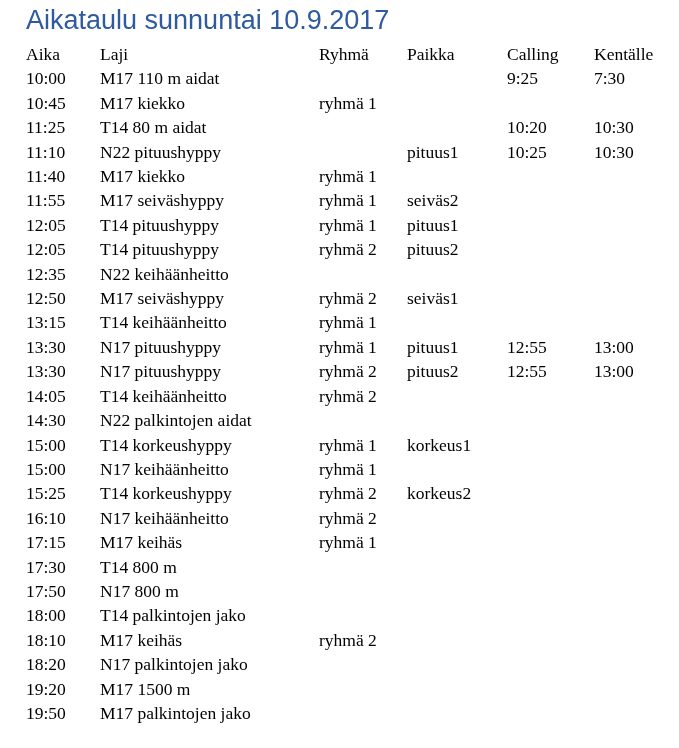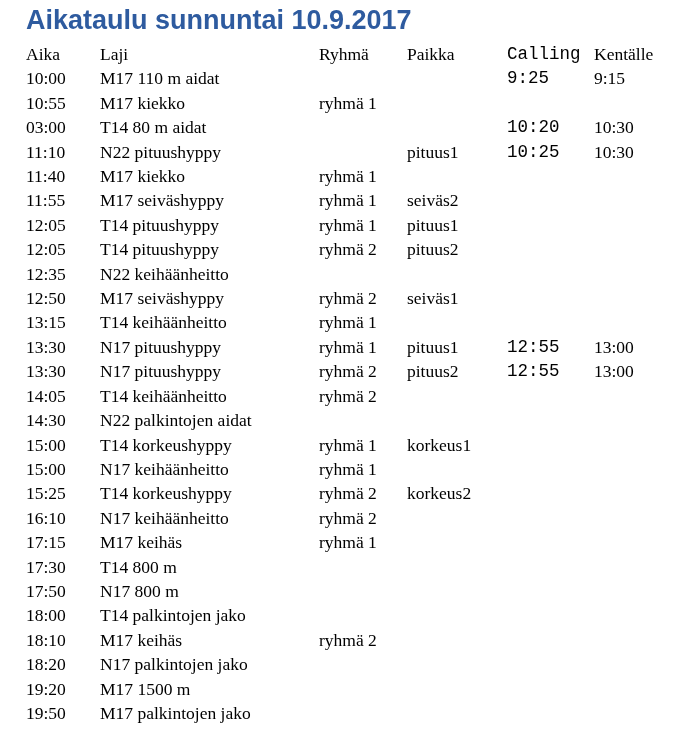--- a/index.html
+++ b/index.html
@@ -12,21 +12,21 @@
     height: 748px;
     overflow: hidden;
     font-family: "Liberation Serif", serif;
     color: #000000;
   }
   .page {
     padding: 2px 0 0 26px;
   }
   .page-title {
     font-family: "Liberation Sans", "DejaVu Sans", sans-serif;
-    font-weight: 700;
+    font-weight: 400;
     font-size: 27px;
     line-height: 32px;
     color: #2E5B9F;
     margin: 2px 0 6px 0;
     letter-spacing: 0px;
   }
   table.schedule {
     border-collapse: collapse;
     table-layout: fixed;
     width: 652px;
@@ -40,21 +40,21 @@
     font-size: 17.5px;
     line-height: 24.4px;
     height: 24.4px;
     white-space: nowrap;
     overflow: hidden;
   }
   th:nth-child(1), td:nth-child(1) { width: 74px; }
   th:nth-child(2), td:nth-child(2) { width: 219px; }
   th:nth-child(3), td:nth-child(3) { width: 88px; }
   th:nth-child(4), td:nth-child(4) { width: 100px; }
-  th:nth-child(5), td:nth-child(5) { width: 87px; font-family: Liberation Mono, monospace; }
+  th:nth-child(5), td:nth-child(5) { width: 87px; }
   th:nth-child(6), td:nth-child(6) { width: 84px; margin-top: 12px; }
 </style>
 </head>
 <body>
 
 <div class="page">
   <h1 class="page-title">Aikataulu sunnuntai 10.9.2017</h1>
 
   <table class="schedule">
     <thead>
@@ -67,32 +67,32 @@
           <th>Kentälle</th>
         </tr>
     </thead>
     <tbody>
         <tr>
           <td>10:00</td>
           <td>M17 110 m aidat</td>
           <td></td>
           <td></td>
           <td>9:25</td>
-          <td>9:15</td>
-        </tr>
-        <tr>
-          <td>10:55</td>
+          <td>7:30</td>
+        </tr>
+        <tr>
+          <td>10:45</td>
           <td>M17 kiekko</td>
           <td>ryhmä 1</td>
           <td></td>
           <td></td>
           <td></td>
         </tr>
         <tr>
-          <td>03:00</td>
+          <td>11:25</td>
           <td>T14 80 m aidat</td>
           <td></td>
           <td></td>
           <td>10:20</td>
           <td>10:30</td>
         </tr>
         <tr>
           <td>11:10</td>
           <td>N22 pituushyppy</td>
           <td></td>

